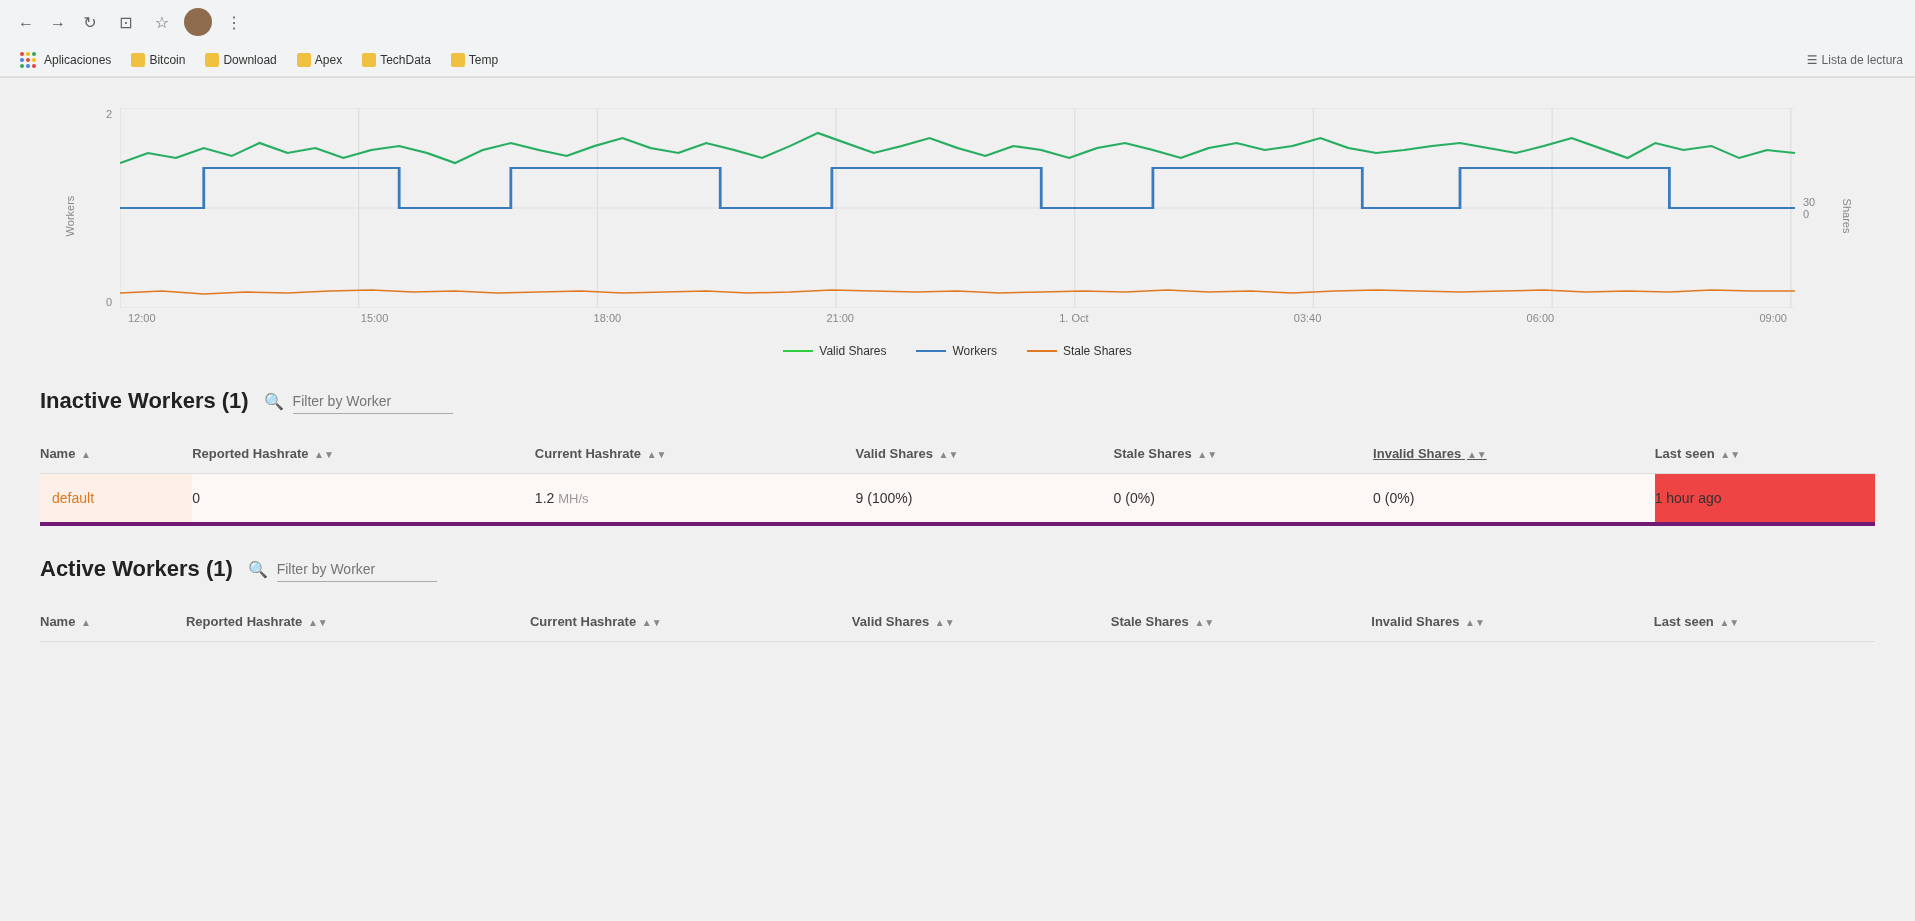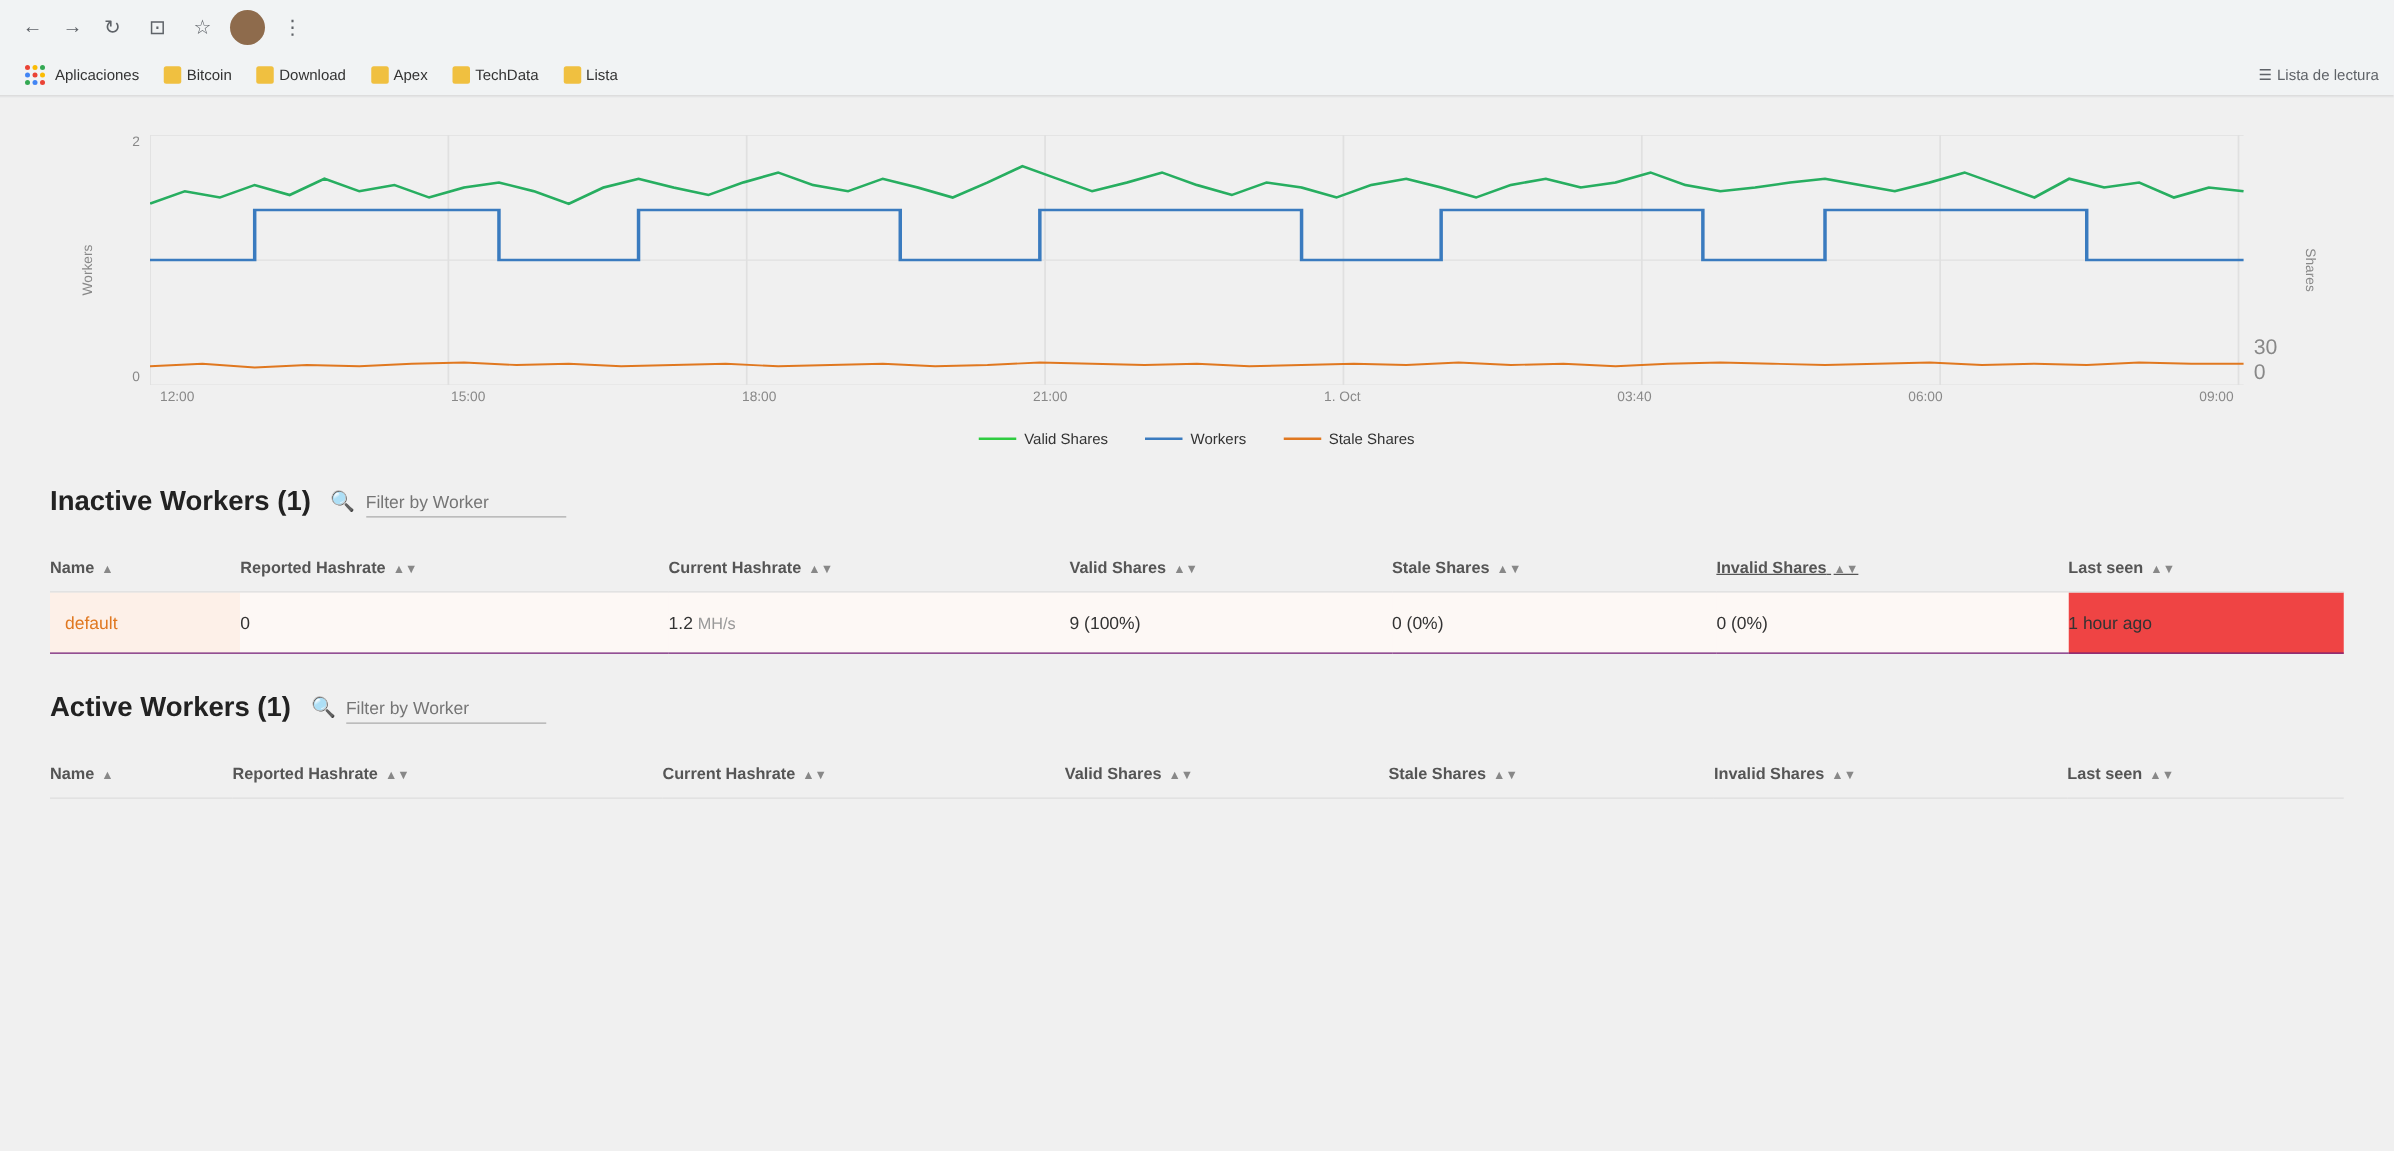--- a/index.html
+++ b/index.html
@@ -208,21 +208,21 @@
       color: #888;
       margin-left: 2px;
     }
     .workers-table th.sorted {
       text-decoration: underline;
     }
     .workers-table td {
       padding: 16px 16px 16px 0;
       font-size: 14px;
       color: #333;
-      border-bottom: 1px solid #701a75;
+      border-bottom: 4px solid #701a75;
     }
     .worker-name-link {
       color: #e07820;
       text-decoration: none;
       font-weight: 500;
     }
     .worker-row.inactive td:first-child {
       background: #fdf0e8;
     }
     .worker-row.inactive {
@@ -272,21 +272,21 @@
     <div class="bookmark-item">
       <div class="bookmark-icon bookmark-folder-gold"></div>
       <span>Apex</span>
     </div>
     <div class="bookmark-item">
       <div class="bookmark-icon bookmark-folder-gold"></div>
       <span>TechData</span>
     </div>
     <div class="bookmark-item">
       <div class="bookmark-icon bookmark-folder-gold"></div>
-      <span>Lista</span>
+      <span>Temp</span>
     </div>
     <div class="reading-list">
       <span>☰</span>
       <span>Lista de lectura</span>
     </div>
   </div>
 </div>
 
 <div class="page-content">
 
@@ -322,21 +322,21 @@
               <line x1="1197" y1="0" x2="1197" y2="200" stroke="#e0e0e0" stroke-width="1"></line>
 
               <polyline fill="none" stroke="#e07820" stroke-width="1.5" points="0,185 30,183 60,186 90,184 120,185 150,183 180,182 210,184 240,183 270,185 300,184 330,183 360,185 390,184 420,183 450,185 480,184 510,182 540,183 570,184 600,183 630,185 660,184 690,183 720,184 750,182 780,184 810,183 840,185 870,183 900,182 930,183 960,184 990,183 1020,182 1050,184 1080,183 1110,184 1140,182 1170,183 1200,183"></polyline>
 
               <polyline fill="none" stroke="#3a7bbf" stroke-width="2" points="0,100 60,100 60,60 200,60 200,100 280,100 280,60 430,60 430,100 510,100 510,60 660,60 660,100 740,100 740,60 890,60 890,100 960,100 960,60 1110,60 1110,100 1200,100"></polyline>
 
               <polyline fill="none" stroke="#27ae60" stroke-width="2" points="0,55 20,45 40,50 60,40 80,48 100,35 120,45 140,40 160,50 180,42 200,38 220,45 240,55 260,42 280,35 300,42 320,48 340,38 360,30 380,40 400,45 420,35 440,42 460,50 480,38 500,25 520,35 540,45 560,38 580,30 600,40 620,48 640,38 660,42 680,50 700,40 720,35 740,42 760,50 780,40 800,35 820,42 840,38 860,30 880,40 900,45 920,42 940,38 960,35 980,40 1000,45 1020,38 1040,30 1060,40 1080,50 1100,35 1120,42 1140,38 1160,50 1180,42 1200,45"></polyline>
             </svg>
           </div>
 
-          <div style="display:flex; flex-direction:column; justify-content:flex-end; align-items:flex-start; padding-left:8px; font-size:17px; color:#888; width:30px;">
+          <div style="display:flex; flex-direction:column; justify-content:center; align-items:flex-start; padding-left:8px; font-size:11px; color:#888; width:30px;">
             <span>30</span>
             <span>0</span>
           </div>
         </div>
 
         <div style="display:flex; justify-content:space-between; padding: 4px 0 0 38px; margin-right:38px; font-size:11px; color:#888;">
           <span>12:00</span>
           <span>15:00</span>
           <span>18:00</span>
           <span>21:00</span>

